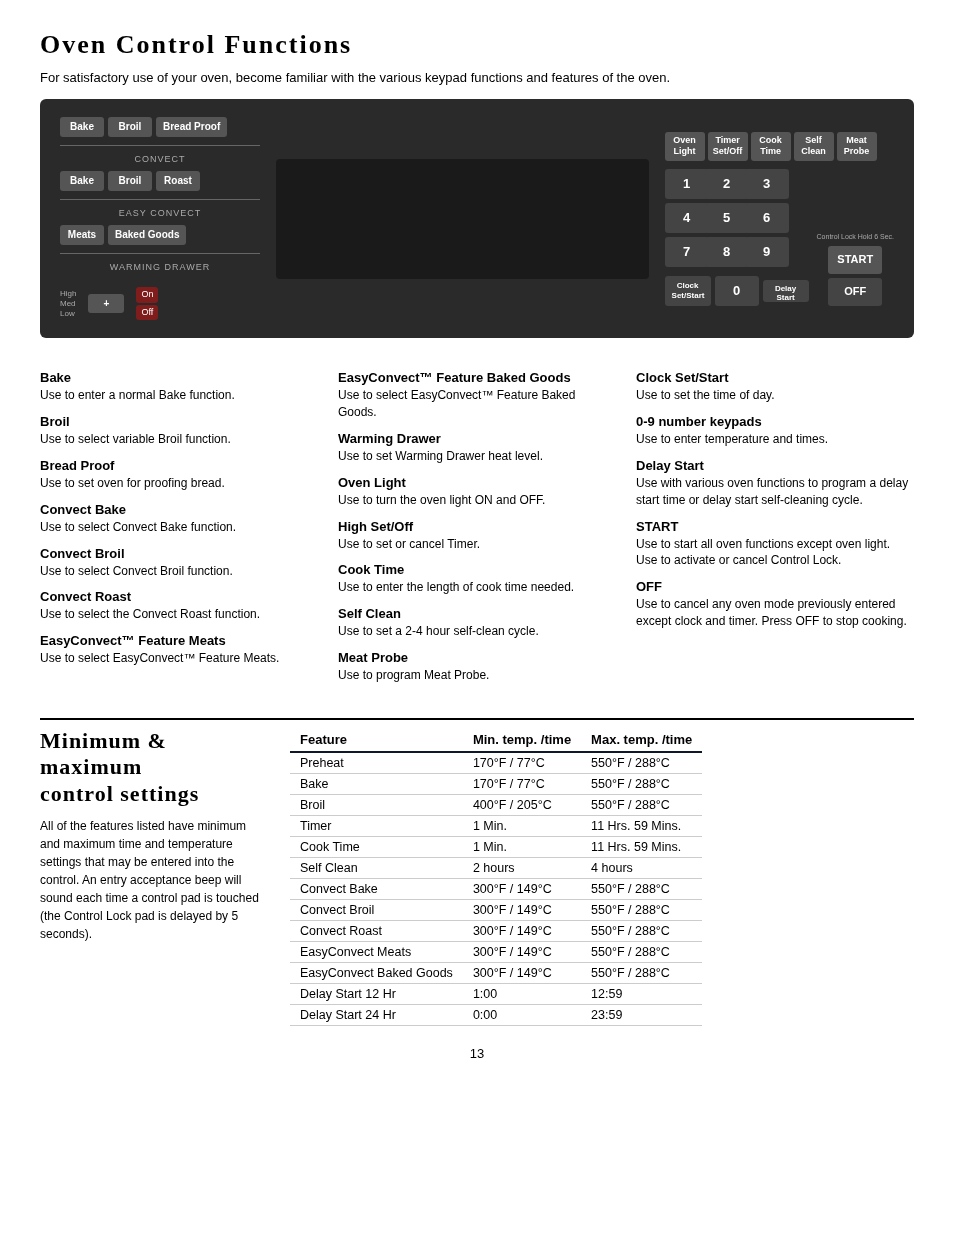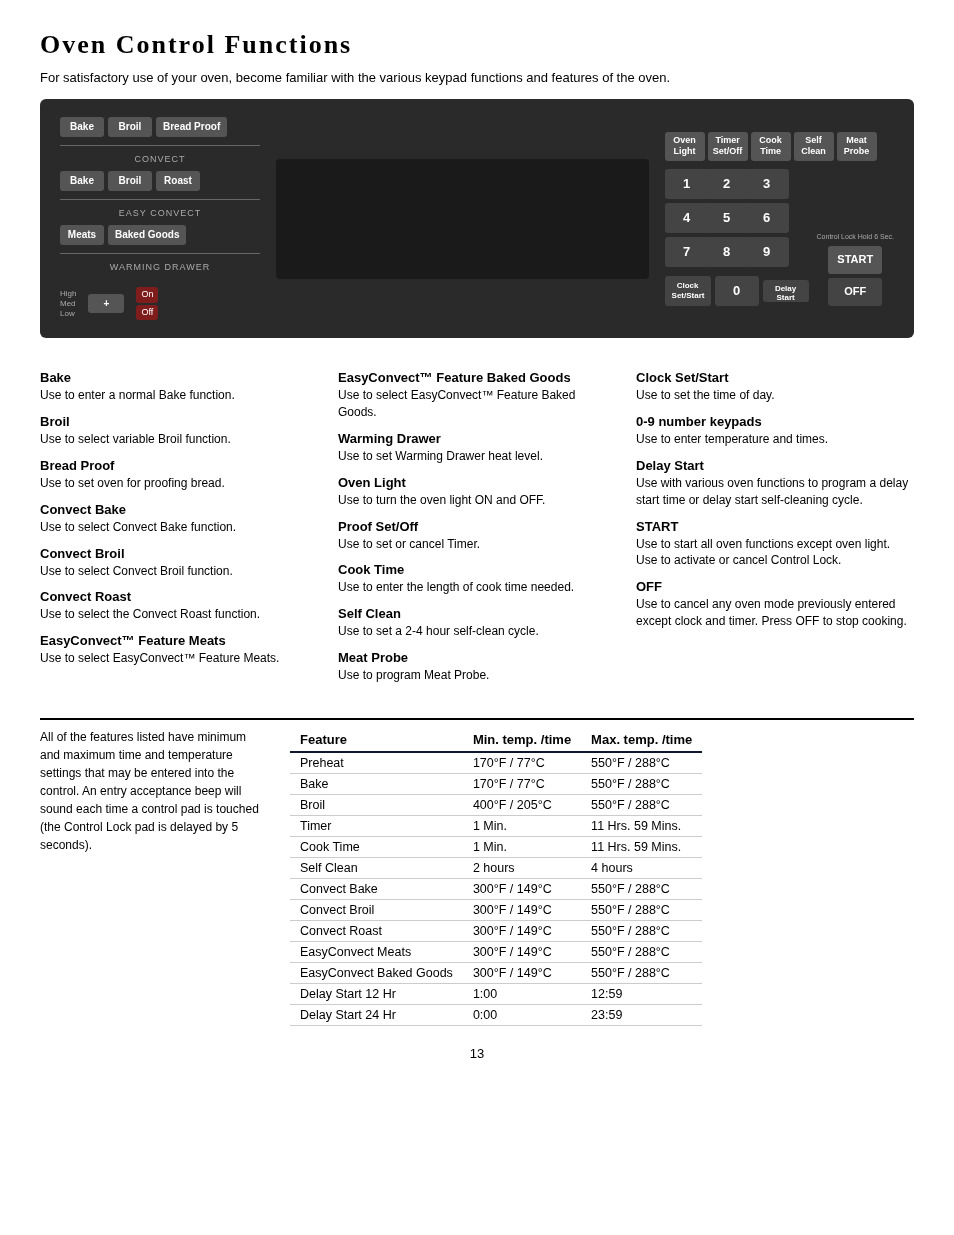--- a/index.html
+++ b/index.html
@@ -398,21 +398,21 @@
     <p>Use to select EasyConvect™ Feature Meats.</p>
   </div>
 
   <div class="desc-col">
     <h3>EasyConvect™ Feature Baked Goods</h3>
     <p>Use to select EasyConvect™ Feature Baked Goods.</p>
     <h3>Warming Drawer</h3>
     <p>Use to set Warming Drawer heat level.</p>
     <h3>Oven Light</h3>
     <p>Use to turn the oven light ON and OFF.</p>
-    <h3>Proof Set/Off</h3>
+    <h3>High Set/Off</h3>
     <p>Use to set or cancel Timer.</p>
     <h3>Cook Time</h3>
     <p>Use to enter the length of cook time needed.</p>
     <h3>Self  Clean</h3>
     <p>Use to set a 2-4 hour self-clean cycle.</p>
     <h3>Meat Probe</h3>
     <p>Use to program Meat Probe.</p>
   </div>
 
   <div class="desc-col">
@@ -426,20 +426,24 @@
     <p>Use to start all oven functions except oven light. Use to activate or cancel Control Lock.</p>
     <h3>OFF</h3>
     <p>Use to cancel any oven mode previously entered except clock and timer. Press OFF to stop cooking.</p>
   </div>
 </div>
 
 <div class="bottom-border"></div>
 
 <div class="minmax-section">
   <div class="minmax-left">
+    <h2>
+      <span>Minimum  &amp;  maximum</span><br>
+      <span>control  settings</span>
+    </h2>
     <p>All of the features listed have minimum and maximum time and temperature settings that may be entered into the control.  An entry acceptance beep will sound each time a control pad is touched (the Control Lock pad is delayed by 5 seconds).</p>
   </div>
   <div style="flex:1;">
     <table class="minmax-table">
       <thead>
         <tr>
           <th>Feature</th>
           <th>Min. temp. /time</th>
           <th>Max. temp. /time</th>
         </tr>

